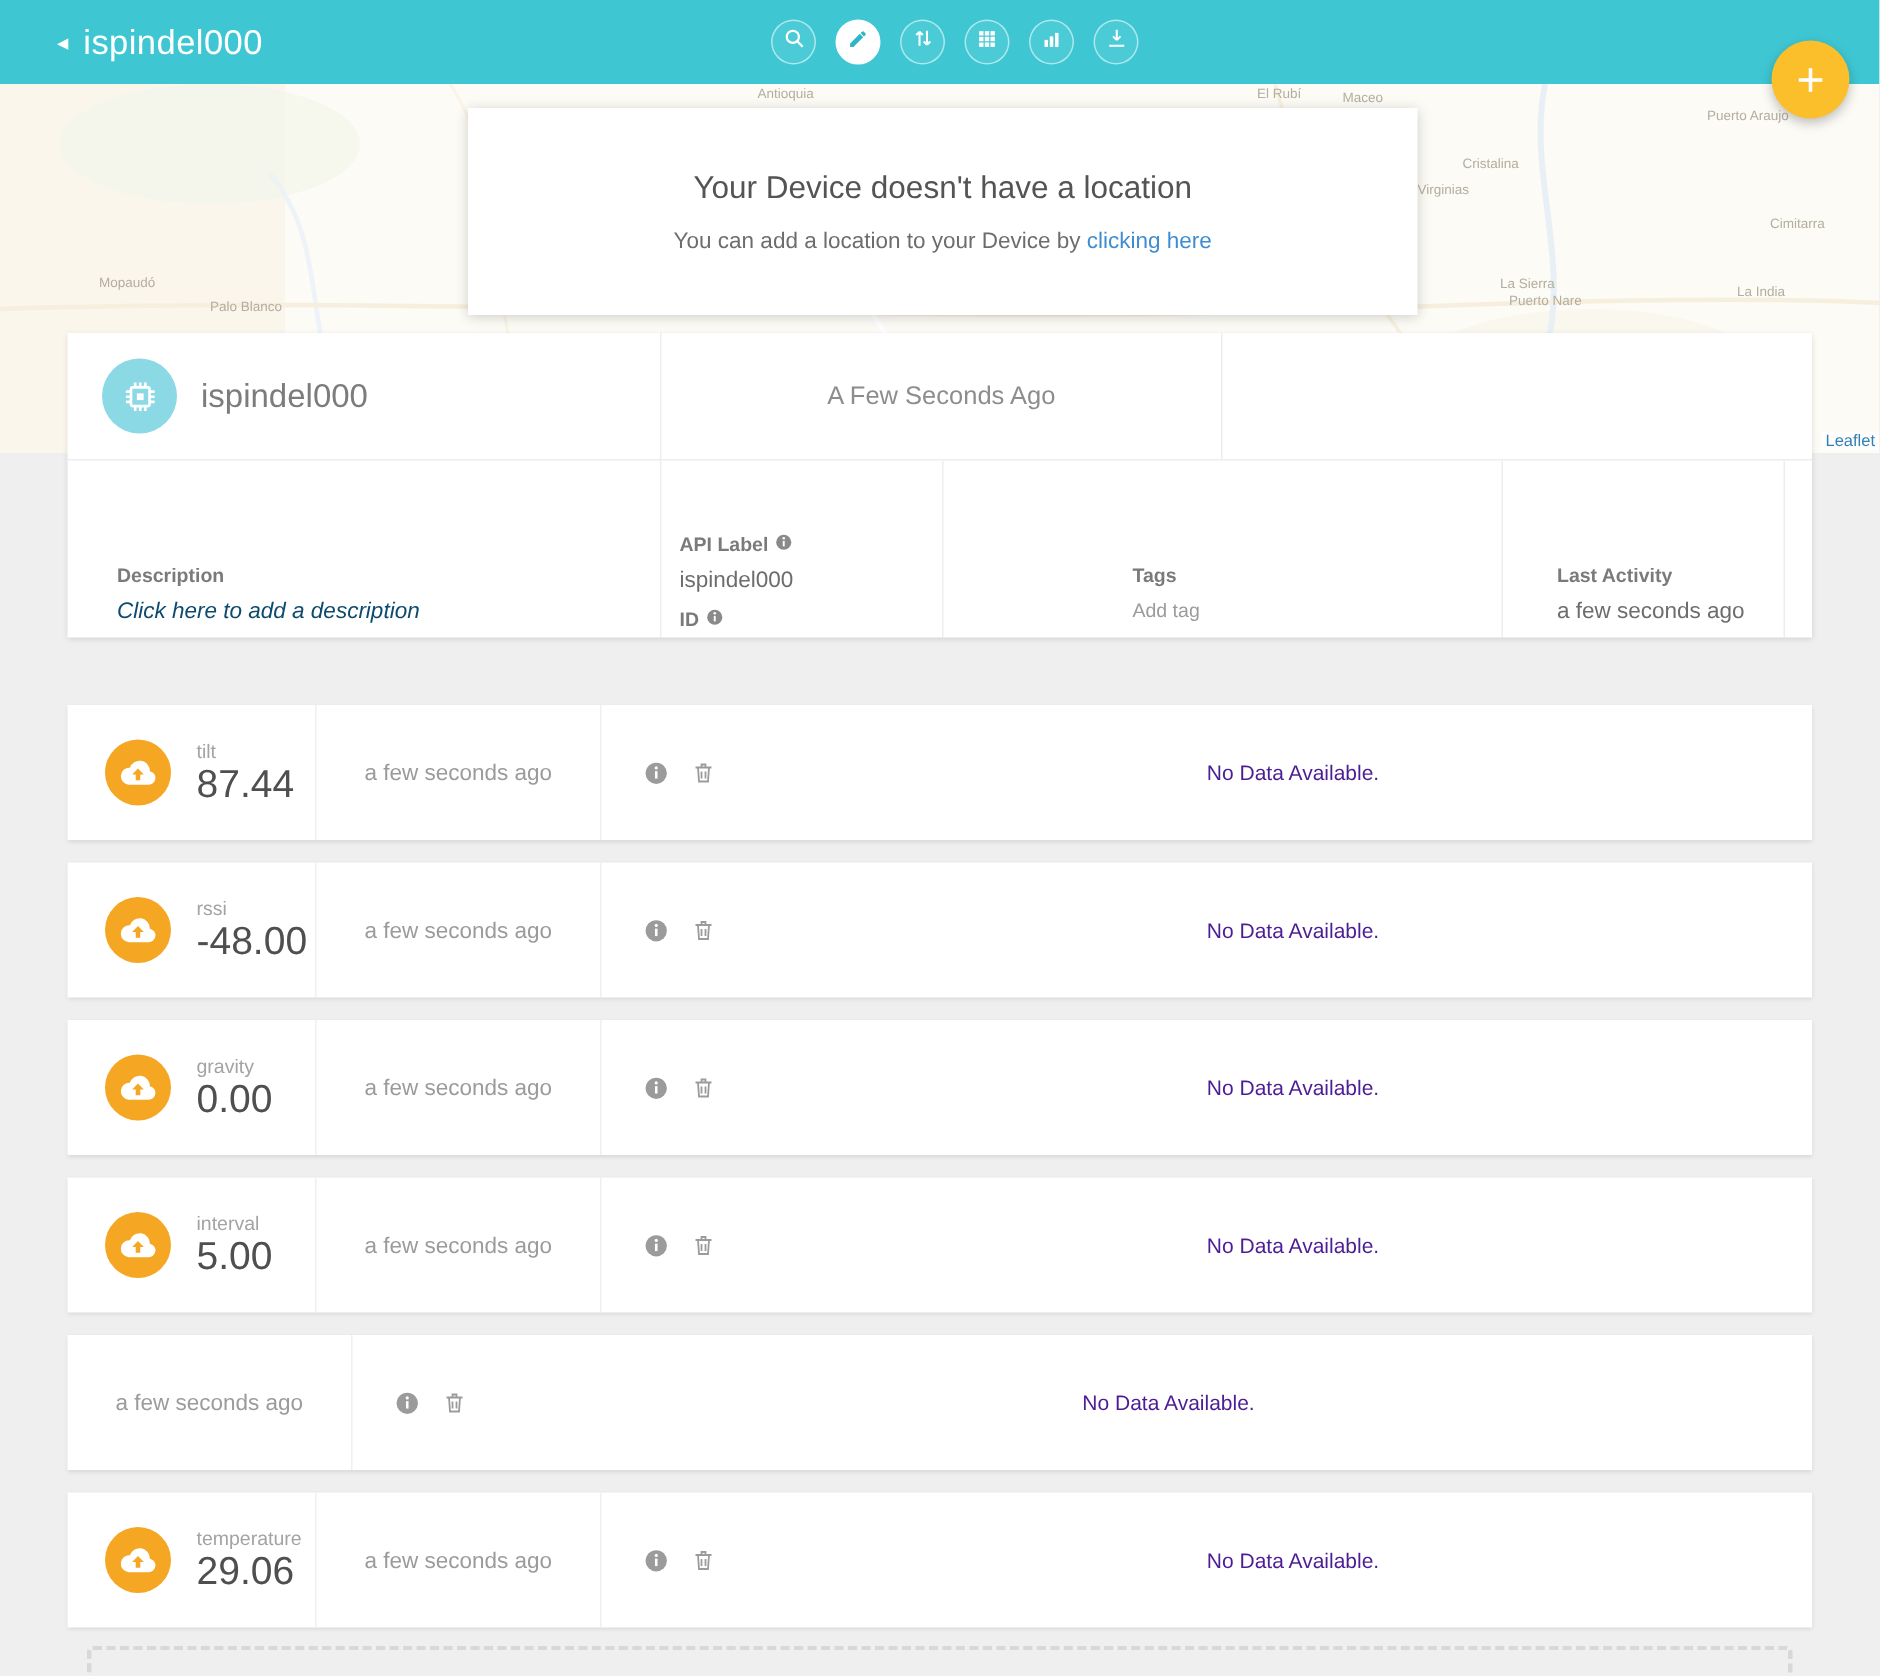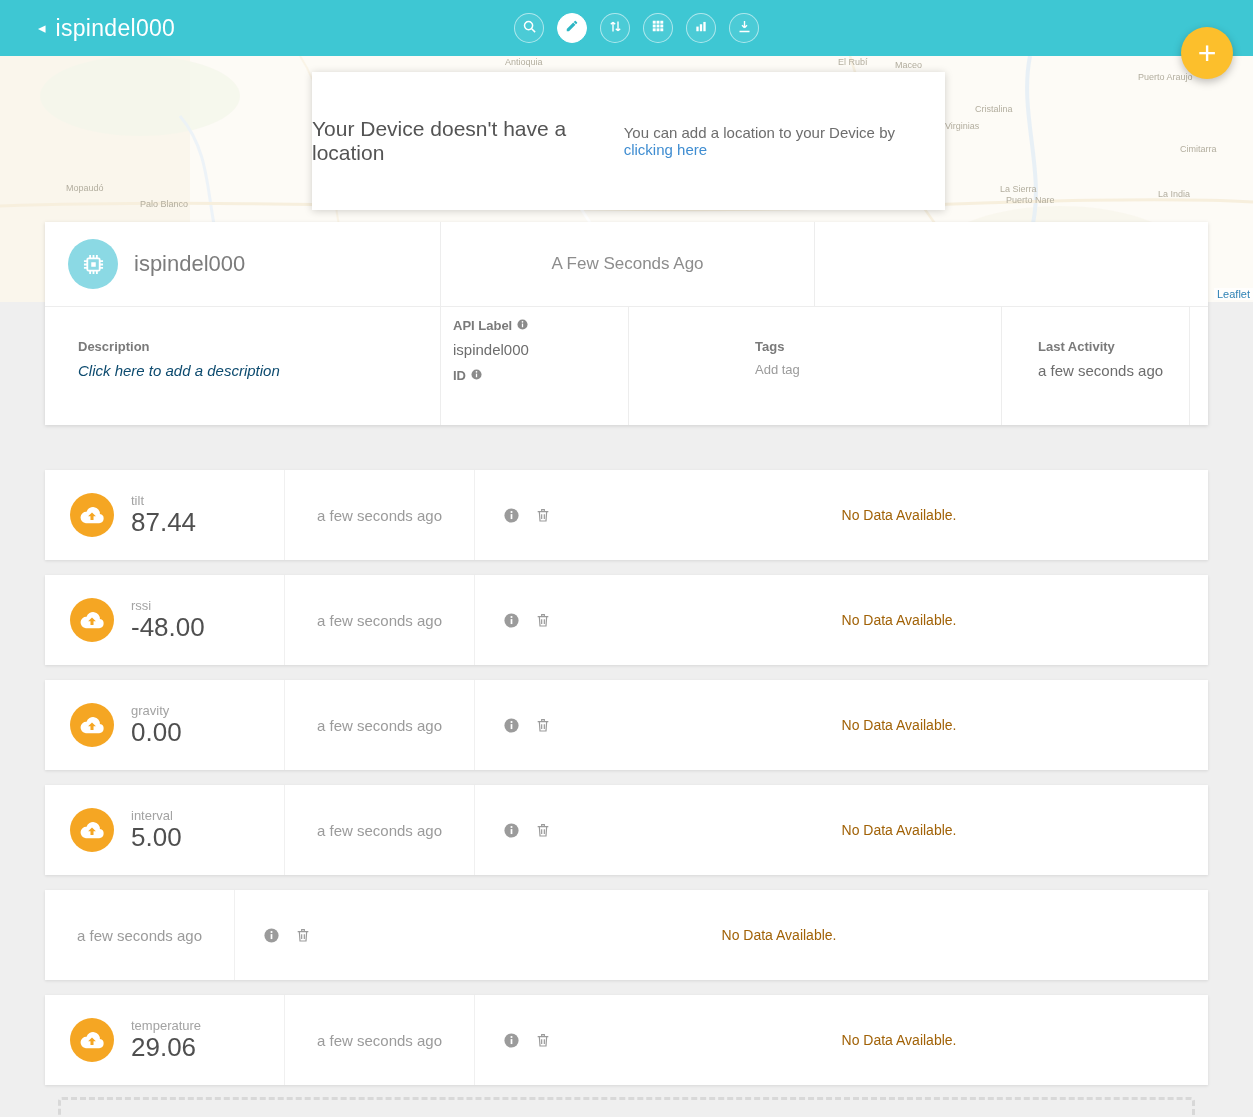--- a/index.html
+++ b/index.html
@@ -15,58 +15,58 @@
   .action-btn { width:30px; height:30px; border-radius:50%; border:1.5px solid rgba(255,255,255,.55); background:rgba(255,255,255,.07); display:flex; align-items:center; justify-content:center; cursor:pointer; }
   .action-btn.active { background:#fff; border-color:#fff; }
   .fab { position:absolute; left:1181px; top:27px; width:52px; height:52px; border-radius:50%; background:#fcbf2c; box-shadow:0 3px 8px rgba(0,0,0,.25); color:#fff; font-size:32px; font-weight:300; display:flex; align-items:center; justify-content:center; z-index:40; cursor:pointer; line-height:1; }
 
   
   .map { position:absolute; top:56px; left:0; width:1253px; height:246px; background:#fbf7ee; overflow:hidden; }
   .map-art { position:absolute; top:0; left:0; }
   .map-label { position:absolute; font-size:9px; color:#b3ae9f; white-space:nowrap; z-index:2; }
   .leaflet-attr { position:absolute; right:0; bottom:2px; font-size:11px; color:#2f82b5; background:rgba(255,255,255,.75); padding:0 3px; z-index:6; text-decoration:none; cursor:pointer; }
 
-  .overlay-card { position:absolute; left:312px; top:16px; width:633px; height:138px; background:#fff; box-shadow:0 1px 8px rgba(0,0,0,.18); display:flex; flex-direction:row; align-items:center; justify-content:center; gap:14px; z-index:5; }
+  .overlay-card { position:absolute; left:312px; top:16px; width:633px; height:138px; background:#fff; box-shadow:0 1px 8px rgba(0,0,0,.18); display:flex; flex-direction:column; align-items:center; justify-content:center; gap:14px; z-index:5; }
   .overlay-title { font-size:21px; color:#545454; font-weight:400; }
   .overlay-text { font-size:15px; color:#6d6d6d; }
   .overlay-link { color:#3f8dd1; cursor:pointer; }
 
   
   .device-card { position:absolute; left:45px; top:222px; width:1163px; background:#fff; box-shadow:0 1px 4px rgba(0,0,0,.13); z-index:10; }
   .device-top { height:84px; display:flex; align-items:stretch; }
   .device-id { width:396px; display:flex; align-items:center; gap:16px; padding-left:23px; border-right:1px solid #ededed; }
   .device-icon { width:50px; height:50px; border-radius:50%; background:#8bd9e4; display:flex; align-items:center; justify-content:center; flex:none; }
   .device-name { font-size:22px; color:#7c7c7c; }
   .device-meta { width:374px; display:flex; border-right:1px solid #ededed; }
   .device-meta > div { flex:1; display:flex; align-items:center; justify-content:center; font-size:17px; }
   .meta-time { color:#8d8d8d; }
   .meta-vars { color:#c9c9c9; }
 
   .device-info { border-top:1px solid #ededed; display:flex; height:119px; }
-  .info-label { font-size:13px; font-weight:bold; color:#7a7a7a; margin-bottom:8px; display:flex; align-items:center; gap:5px; }
+  .info-label { font-size:13px; font-weight:bold; color:#7a7a7a; margin-bottom:8px; display:flex; align-items:center; gap:5px;margin-top:37px; }
   .info-value { font-size:15px; color:#6d6d6d; }
   .col-desc { width:395px; padding:32px 0 0 33px; }
   .desc-placeholder { font-style:italic; color:#0c4a6e; cursor:pointer; }
   .col-api { width:188px; border-left:1px solid #ededed; padding:11px 0 0 12px; }
   .api-id-label { margin-top:10px; margin-bottom:5px; }
   .col-tags { width:373px; border-left:1px solid #ededed; padding:32px 0 0 126px; }
   .add-tag { font-size:13px; color:#9b9b9b; cursor:pointer; }
   .col-last { width:189px; border-left:1px solid #ededed; border-right:1px solid #ededed; padding:32px 0 0 36px; }
 
   
   .variable-card { position:absolute; left:45px; width:1163px; height:90px; background:#fff; box-shadow:0 1px 3px rgba(0,0,0,.10); display:flex; align-items:stretch; z-index:5; }
-  .var-left { width:240px; display:flex; align-items:center; gap:17px; padding-left:25px; border-right:1px solid #f0f0f0; }
+  .var-left { width:166px; display:flex; align-items:center; gap:17px; padding-left:25px; border-right:1px solid #f0f0f0; }
   .var-icon { width:44px; height:44px; border-radius:50%; background:#f5a623; display:flex; align-items:center; justify-content:center; flex:none; cursor:pointer; }
   .var-text { display:flex; flex-direction:column; }
   .var-name { font-size:13px; color:#a3a3a3; }
   .var-value { font-size:26px; color:#4f4f4f; line-height:1.15; }
   .var-time { width:190px; border-right:1px solid #f0f0f0; display:flex; align-items:center; justify-content:center; font-size:15px; color:#9b9b9b; }
   .var-actions { width:115px; display:flex; align-items:center; gap:15px; padding-left:28px; }
   .icon-btn { cursor:pointer; display:flex; align-items:center; }
-  .var-nodata { flex:1; display:flex; align-items:center; justify-content:center; font-size:14px; color:#a16207; }
+  .var-nodata { flex:1; display:flex; align-items:center; justify-content:center; font-size:14px; color:#4c1d95; }
 
   .add-zone { position:absolute; left:58px; top:1097px; width:1137px; height:70px; border:3px dashed #d8d8d8; border-radius:4px; z-index:4; cursor:pointer; }
 </style>
 </head>
 <body>
 
 <div class="topbar">
   <div class="topbar-title">
     <span class="back-arrow">◂</span>
     <span class="topbar-name">ispindel000</span>

